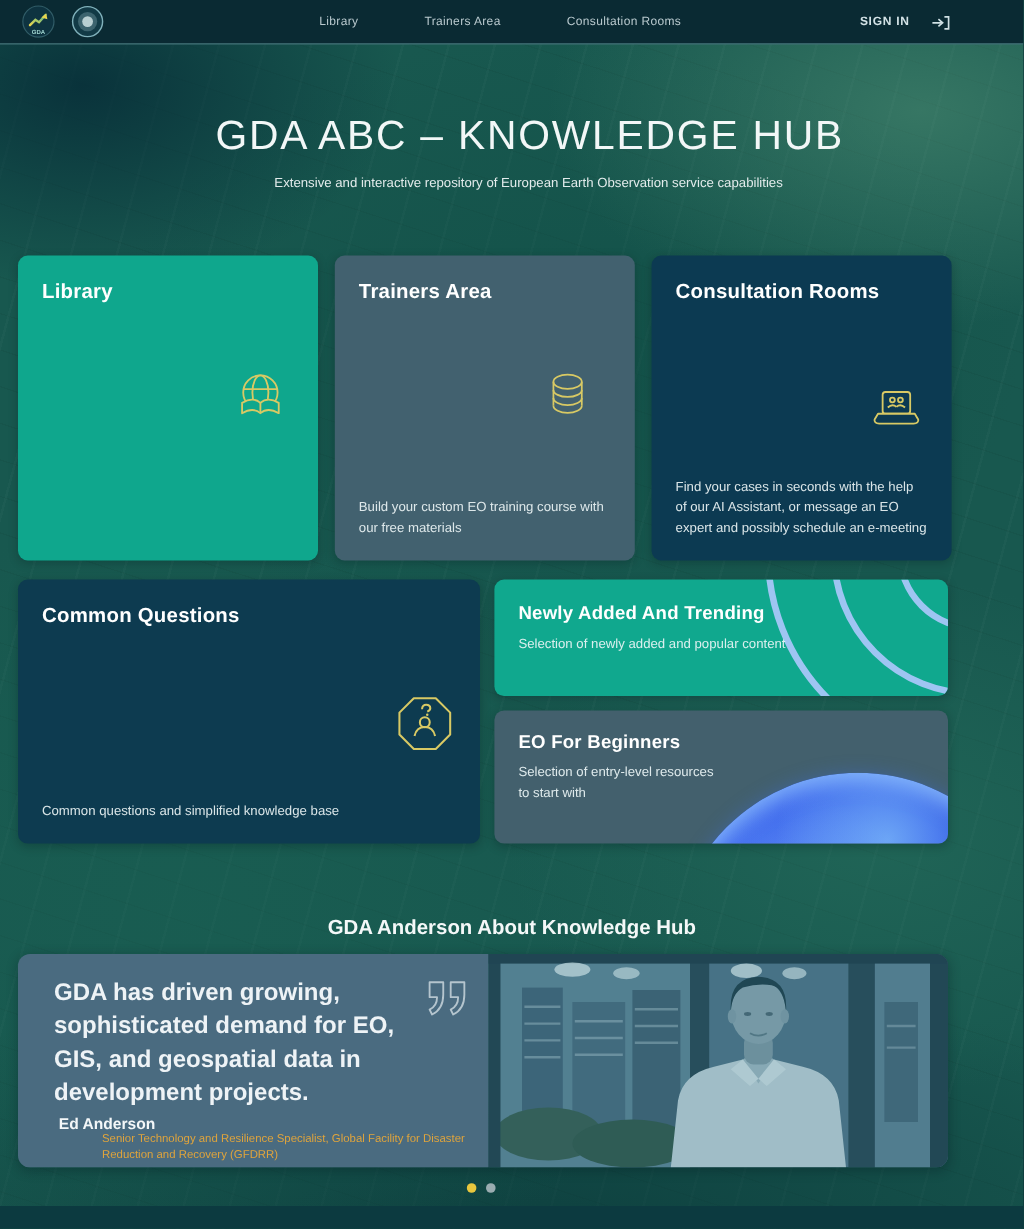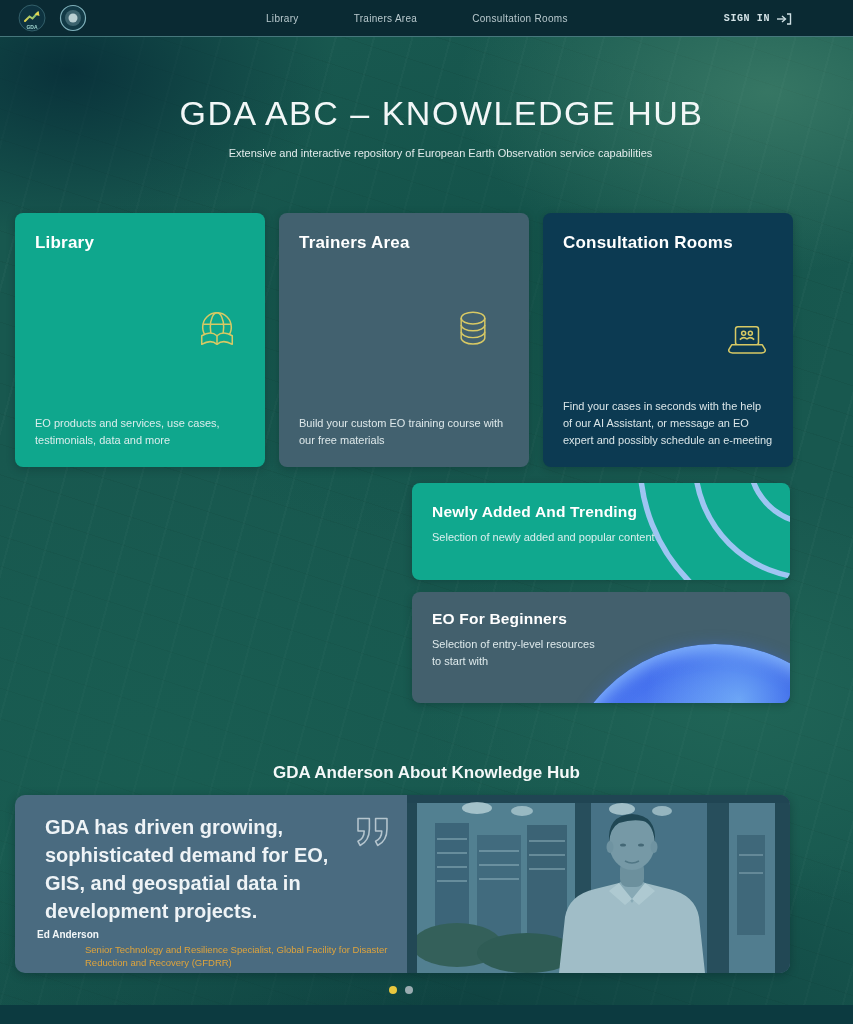--- a/index.html
+++ b/index.html
@@ -16,21 +16,21 @@
       repeating-linear-gradient(105deg, rgba(255,255,255,0.025) 0 2px, transparent 2px 37px),
       repeating-linear-gradient(18deg, rgba(0,0,0,0.05) 0 1px, transparent 1px 29px);
   }
   
   .topnav{position:absolute;left:0;top:0;width:100%;height:37px;display:flex;align-items:center;
     border-bottom:1px solid rgba(130,195,198,0.5);box-sizing:border-box;}
   .logo-gda{width:28px;height:28px;margin-left:18px;flex:0 0 auto;cursor:pointer;}
   .logo-esa{width:28px;height:28px;margin-left:13px;flex:0 0 auto;cursor:pointer;}
   .nav-links{position:absolute;left:266px;top:0;height:37px;display:flex;align-items:center;gap:55px;}
   .nav-link{font-size:10px;color:#b9c9ce;letter-spacing:0.3px;cursor:pointer;white-space:nowrap;}
-  .signin{position:absolute;right:61px;top:0;height:37px;display:flex;align-items:center;gap:6px;cursor:pointer;font-family:Liberation Mono, monospace;}
+  .signin{position:absolute;right:61px;top:0;height:37px;display:flex;align-items:center;gap:18px;cursor:pointer;}
   .signin-label{font-size:10px;font-weight:bold;color:#d3e2e6;letter-spacing:0.6px;}
   
   .hero-title{position:absolute;left:0;right:0;top:94px;text-align:center;font-size:34px;font-weight:300;
     letter-spacing:1.5px;color:#f2f7f7;margin-left:30px;}
   .hero-subtitle{position:absolute;left:0;right:0;top:147px;text-align:center;font-size:11px;color:#e2ebeb;padding-left:28px;}
   
   .card{position:absolute;border-radius:8px;background-color:var(--card-bg);box-sizing:border-box;cursor:pointer;
     box-shadow:0 2px 8px rgba(0,20,25,0.25);overflow:hidden;}
   .card-title{position:absolute;left:20px;top:20px;font-size:17px;font-weight:bold;color:#ffffff;letter-spacing:0.2px;}
   .card-desc{position:absolute;left:20px;right:20px;bottom:18px;font-size:11px;line-height:1.55;color:rgba(233,242,243,0.93);}
@@ -53,21 +53,21 @@
       radial-gradient(circle at 30% 45%, #5b8af5 0%, rgba(91,138,245,0) 45%),
       radial-gradient(circle at 35% 30%, #4f7df0 0%, #2e55e8 40%, #1c36c8 70%, #15299e 100%);
     box-shadow:inset 0 8px 16px rgba(150,200,255,0.75), 0 0 14px rgba(60,110,230,0.35);}
   
   .champ-heading{position:absolute;left:0;right:0;top:763px;text-align:center;font-size:17px;font-weight:bold;color:#f4f8f8;}
   .testimonial{position:absolute;left:15px;top:795px;width:775px;height:178px;border-radius:10px;overflow:hidden;
     display:flex;box-shadow:0 2px 10px rgba(0,20,25,0.3);justify-content:space-between;}
   .quote-panel{position:relative;width:392px;flex:0 0 auto;background-color:var(--panel-bg);box-sizing:border-box;}
   .quote-text{position:absolute;left:30px;top:18px;width:305px;font-size:20px;font-weight:bold;line-height:1.4;color:#eef3f6;}
   .quote-icon{position:absolute;right:16px;top:22px;width:36px;height:30px;opacity:0.85;}
-  .quote-author{position:absolute;left:22px;top:134px;font-size:10px;font-weight:bold;color:#f3f7f8;}
+  .quote-author{position:absolute;left:34px;top:134px;font-size:13px;font-weight:bold;color:#f3f7f8;}
   .quote-role{position:absolute;left:30px;top:149px;width:335px;font-size:9.5px;line-height:1.35;}
   .photo-panel{position:relative;flex:1;cursor:pointer;}
   .photo-panel svg{display:block;}
   
   .dots{position:absolute;left:0;right:0;top:986px;display:flex;justify-content:center;gap:8px;transform:translateX(-26px);}
   .dot{width:8px;height:8px;border-radius:50%;cursor:pointer;background:var(--dot-inactive);}
   .dot.active{background:var(--dot-active);}
   .footer-strip{position:absolute;left:0;top:1005px;width:100%;height:19px;background:#0C3A40;}
 </style>
 </head>
@@ -117,21 +117,20 @@
     <div class="card-title">Library</div>
     <svg class="card-icon icon-library" viewBox="0 0 46 44">
       <g stroke="var(--icon-yellow)" stroke-width="1.6" fill="none" stroke-linejoin="round">
         <circle cx="23" cy="19" r="15"></circle>
         <ellipse cx="23" cy="19" rx="7" ry="15"></ellipse>
         <line x1="8.5" y1="16" x2="37.5" y2="16"></line>
         <path d="M7 28 C13 24.5 19 24.5 23 28 C27 24.5 33 24.5 39 28 V37 C33 33.5 27 33.5 23 37 C19 33.5 13 33.5 7 37 Z" fill="var(--card-bg)"></path>
         <line x1="23" y1="28" x2="23" y2="37"></line>
       </g>
     </svg>
-    <div class="card-desc">EO products and services, use cases, testimonials, data and more</div>
   </div>
 
   <div class="card card-trainers" style="--card-bg: #42616F;">
     <div class="card-title">Trainers Area</div>
     <svg class="card-icon icon-trainers" viewBox="0 0 44 42">
       <g stroke="var(--icon-yellow)" stroke-width="1.6" fill="none">
         <ellipse cx="22" cy="9" rx="13" ry="6.5"></ellipse>
         <path d="M9 9 V31"></path>
           <path d="M35 9 V31"></path>
         <path d="M9 31 C9 34.5 15 37.5 22 37.5 C29 37.5 35 34.5 35 31"></path>
@@ -150,20 +149,33 @@
         <circle cx="19.5" cy="10" r="2.1"></circle>
         <circle cx="26.5" cy="10" r="2.1"></circle>
         <path d="M15.5 16.5 Q19.5 12.8 23 16"></path>
         <path d="M23 16 Q26.5 12.8 30.5 16.5"></path>
         <path d="M7 22 H39 L42 27 C42.5 29 41 30.5 38 30.5 H8 C5 30.5 3.5 29 4 27 Z" fill="var(--card-bg)"></path>
       </g>
     </svg>
     <div class="card-desc">Find your cases in seconds with the help of our AI Assistant, or message an EO expert and possibly schedule an e-meeting</div>
   </div>
 
+  <div class="card card-questions" style="--card-bg: #0D3B50;">
+    <div class="card-title">Common Questions</div>
+    <svg class="card-icon icon-questions" viewBox="0 0 42 42">
+      <g stroke="var(--icon-yellow)" stroke-width="1.5" fill="none" stroke-linejoin="round">
+        <polygon points="13,2.5 29,2.5 39.5,13 39.5,29 29,39.5 13,39.5 2.5,29 2.5,13"></polygon>
+        <circle cx="21" cy="20" r="3.6"></circle>
+        <path d="M13.5 30 C14.5 25.5 17.5 23.5 21 23.5 C24.5 23.5 27.5 25.5 28.5 30"></path>
+        <path d="M19 10.5 C19 8.3 20.5 7.2 22 7.2 C24 7.2 25 8.4 25 9.8 C25 11.2 24 11.8 22.8 12.3"></path>
+        <circle cx="22.8" cy="14.6" r="0.9" fill="var(--icon-yellow)" stroke="none"></circle>
+      </g>
+    </svg>
+    <div class="card-desc">Common questions and simplified knowledge base</div>
+  </div>
 
   <div class="card card-eo" style="--card-bg: #43606D;">
     <div class="earth"></div>
     <div class="card-title" style="font-size:15.5px;top:18px;">EO For Beginners</div>
     <div class="card-sub" style="top:44px;width:170px;">Selection of entry-level resources to start with</div>
   </div>
 
   <div class="card card-newly" style="--card-bg: #10A88E; --arc-blue: #9EC5F2;">
     <svg class="arcs-svg" viewBox="0 0 230 97" preserveAspectRatio="xMaxYMid slice">
       <g stroke="var(--arc-blue)" stroke-width="5.5" fill="none" stroke-linecap="round">

